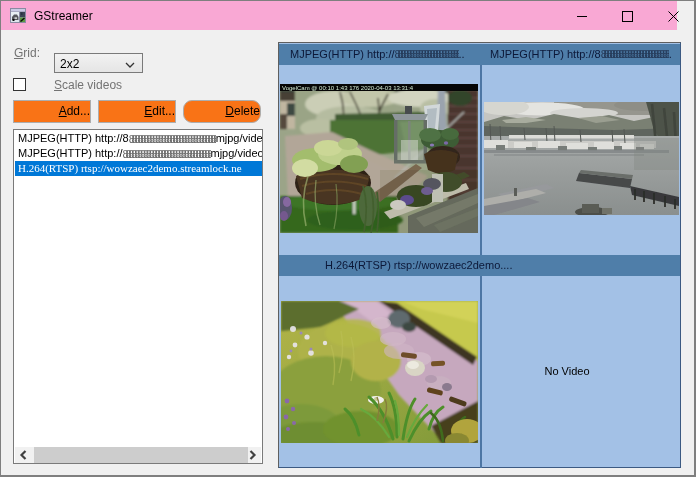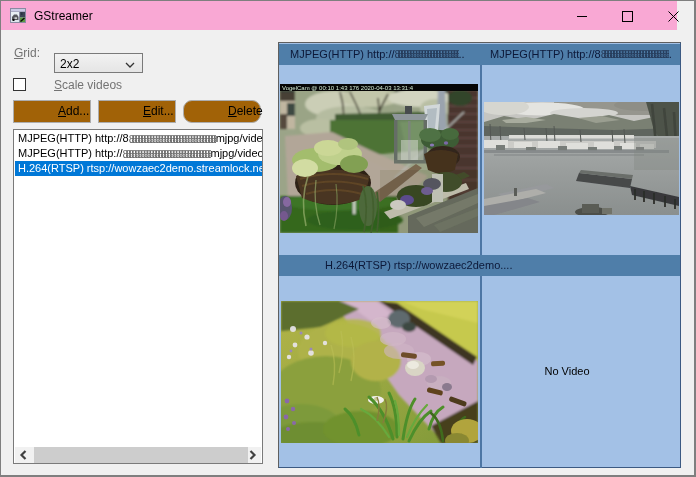--- a/index.html
+++ b/index.html
@@ -7,21 +7,21 @@
 #win{position:absolute;left:0;top:0;width:696px;height:477px;box-sizing:border-box;
   border:1px solid #7f7f7f;border-right-width:2px;border-bottom-width:2px;background:#f0f0f0;}
 #titlebar{position:absolute;left:0;top:0;width:676px;height:29px;background:#f9a8d4;}
 #title{position:absolute;left:33px;top:8px;font-size:12px;color:#000;}
 .lbl{position:absolute;font-size:12px;color:#737373;}
 #combo{position:absolute;left:53px;top:52px;width:89px;height:20px;box-sizing:border-box;
   border:1px solid #7a7a7a;background:linear-gradient(#f2f2f2,#e5e5e5);}
 #combo .txt{position:absolute;left:5px;top:3px;font-size:12px;}
 #checkbox{position:absolute;left:12px;top:77px;width:13px;height:13px;box-sizing:border-box;border:1px solid #333333;background:#fff;}
 .btn{position:absolute;top:99px;width:78px;height:23px;box-sizing:border-box;border:1px solid #adadad;
-  background:#a16207;font-size:12px;text-align:left;line-height:21px;color:#000;padding-left:44px;}
+  background:#f97316;font-size:12px;text-align:right;line-height:21px;color:#000;}
 #list{position:absolute;left:12px;top:128px;width:250px;height:335px;box-sizing:border-box;
   border:1px solid #7a7a7a;background:#fff;overflow:hidden;}
 .li{position:absolute;left:1px;width:247px;height:15px;font-size:11px;line-height:15px;white-space:nowrap;overflow:hidden;color:#000;}
 .li span.t{position:absolute;left:3px;top:0;}
 .scr{display:inline-block;overflow:hidden;height:12px;vertical-align:-2px;letter-spacing:-3.2px;color:#4e4e4e;opacity:.85;}
 #hscroll{position:absolute;left:1px;top:317px;width:246px;height:16px;background:#f1f1f1;}
 .sarr{position:absolute;top:0;width:17px;height:16px;color:#333;font-size:13px;text-align:center;line-height:15px;font-weight:bold;}
 #sthumb{position:absolute;left:19px;top:0;width:214px;height:16px;background:#cdcdcd;}
 #panel{position:absolute;left:277px;top:41px;width:403px;height:426px;box-sizing:border-box;
   border:1px solid #5f5f5f;border-right-color:#3c5a82;border-bottom-color:#3c5a82;background:#a3c1e6;}
@@ -71,21 +71,21 @@
   <div class="btn" style="left:97px;"><u>E</u>dit...</div>
   <div class="btn" style="left:182px;border-radius:9px;"><u>D</u>elete</div>
 
   <div id="list">
     <div class="li" style="top:1px;">
         <span class="t">MJPEG(HTTP) http://8<span class="scr" style="width:87px;">888888888888888888888888888888888888</span>mjpg/vide</span>
       </div>
     <div class="li" style="top:16px;">
         <span class="t">MJPEG(HTTP) http://<span class="scr" style="width:88px;">8888888888888888888888888888888888888</span>mjpg/video</span>
       </div>
-    <div class="li" style="top:31px;background:#0078d7;color:#fff;">
+    <div class="li" style="top:31px;background:#0078d7;color:#fff;font-family:Liberation Serif, serif;">
         <span class="t">H.264(RTSP) rtsp://wowzaec2demo.streamlock.ne</span>
       </div>
     <div id="hscroll">
       <svg class="sarr" style="left:0;" width="17" height="16" viewBox="0 0 17 16">
           <path d="M10.5 4 L6.5 8 L10.5 12" fill="none" stroke="#404040" stroke-width="2.2"></path>
         </svg>
       <div id="sthumb"></div>
       <svg class="sarr" style="right:0;" width="17" height="16" viewBox="0 0 17 16">
           <path d="M6.5 4 L10.5 8 L6.5 12" fill="none" stroke="#404040" stroke-width="2.2"></path>
         </svg>

